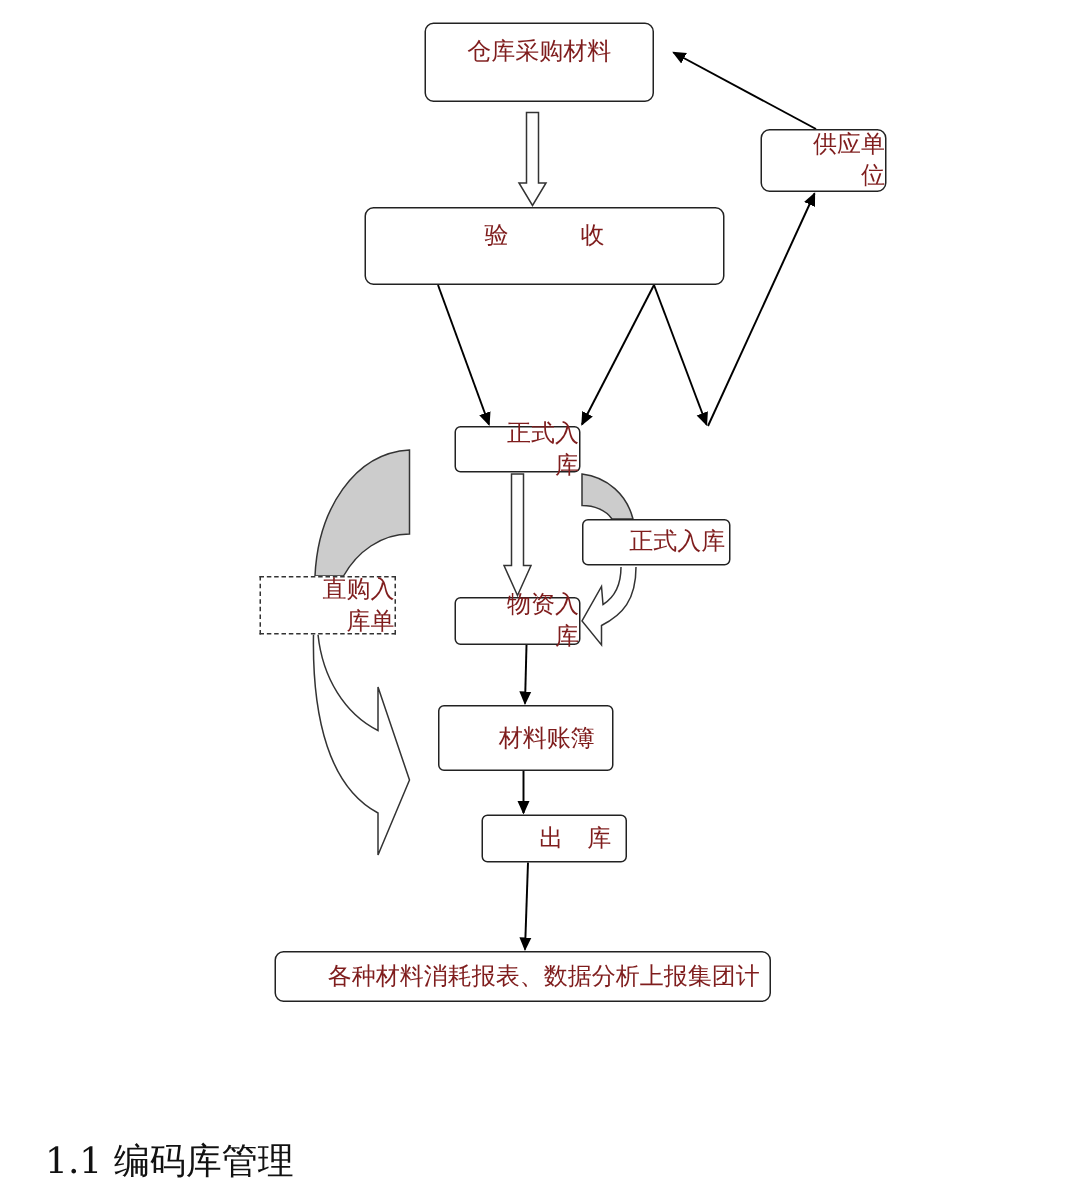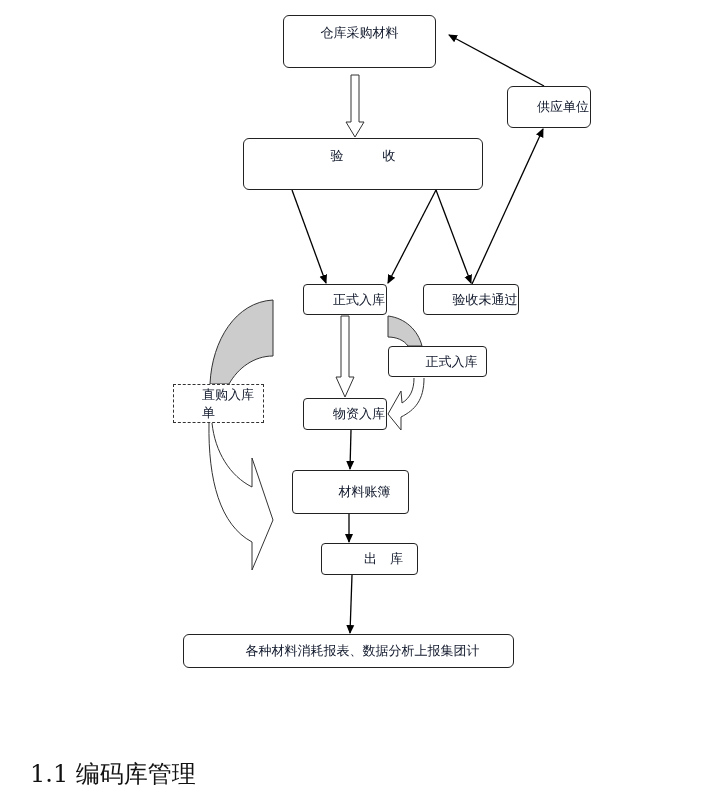--- a/index.html
+++ b/index.html
@@ -1,22 +1,22 @@
 <!DOCTYPE html>
 <html><head>
 <meta charset="utf-8">
 <style>
   html, body { margin:0; padding:0; background:#ffffff; }
   body { width:710px; height:796px; position:relative; overflow:hidden;
          font-family:"DejaVu Serif", serif; }
   .stage { position:absolute; left:0; top:0; width:710px; height:796px; }
   svg.lines { position:absolute; left:0; top:0; }
   .box { position:absolute; box-sizing:border-box; border:1.3px solid #222;
-         border-radius:6px; background:#fff; color:#0f172a; font-size:13px;
-         display:flex; justify-content:center; text-align:left; }
+         border-radius:6px; background:#fff; color:#7f1d1d; font-size:16px;
+         display:flex; justify-content:center; text-align:right; }
   .box span { display:block; }
   .box.center { align-items:center;padding-left:28px; }
   .box.top { align-items:flex-start; padding-top:8px; }
   .box.dashed { border:1.6px dashed #333; border-radius:0; }
   .heading { position:absolute; left:30px; top:758px; font-size:24px; color:#111;
              font-family:"DejaVu Serif", serif; }
 </style>
 </head>
 <body>
 
@@ -66,23 +66,20 @@
   </div>
 
   <div class="box center" style="left:507px;top:86px;width:84px;height:42px;">
     <span>供应单位</span>
   </div>
 
   <div class="box center" style="left:303px;top:284px;width:84px;height:31px;border-radius:4px;">
     <span>正式入库</span>
   </div>
 
-  <div class="box center" style="left:423px;top:284px;width:96px;height:31px;border-radius:4px;">
-    <span>验收未通过</span>
-  </div>
 
   <div class="box center" style="left:388px;top:346px;width:99px;height:31px;border-radius:4px;">
     <span>正式入库</span>
   </div>
 
   <div class="box center dashed" style="left:173px;top:384px;width:91px;height:39px;">
     <span>直购入库单</span>
   </div>
 
   <div class="box center" style="left:303px;top:398px;width:84px;height:32px;border-radius:4px;">

